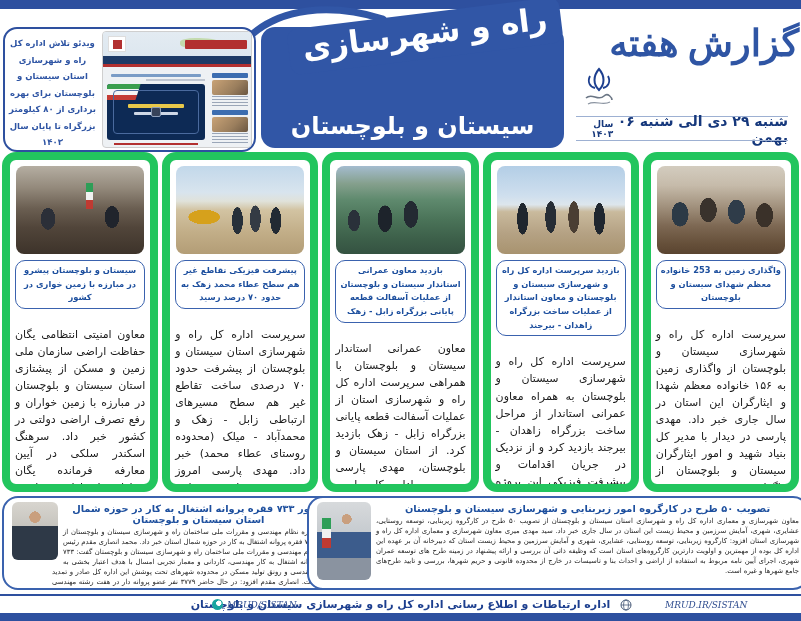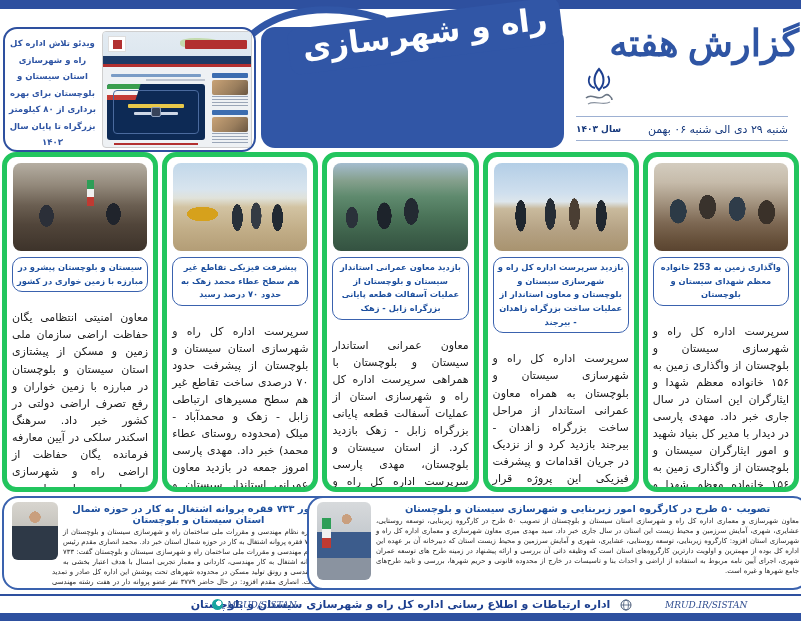--- a/index.html
+++ b/index.html
@@ -17,21 +17,21 @@
   .masthead { position:absolute; left:570px; top:10px; width:229px; height:140px; }
   .masthead-title {
     font-size:37px; font-weight:bold; color:#2f55a4; text-align:right;
     margin-top:12px; letter-spacing:-1px; white-space:nowrap;font-family:Liberation Serif, serif;
   }
   .masthead-logo { position:absolute; left:12px; top:56px; width:34px; height:42px; }
   .mh-rule { position:absolute; left:6px; width:212px; border-top:1px solid #9db0d2; }
   .mh-rule.r1 { top:106px; } .mh-rule.r2 { top:130px; }
   .mh-dates { position:absolute; left:6px; top:110px; width:212px; height:18px;
     display:flex; justify-content:space-between; align-items:center; }
-  .mh-date  { font-size:11px; font-weight:normal; color:#16387c; }
+  .mh-date  { font-size:14px; font-weight:bold; color:#16387c; }
   .mh-year  { font-size:9px; font-weight:bold; color:#16387c; }
 
   
   .banner { position:absolute; left:261px; top:27px; width:303px; height:121px;
     background:#3156a6; border-radius:14px; }
   .banner-swoosh { position:absolute; right:175px; top:-24px; width:150px; height:42px; }
   .banner-line1 {
     position:absolute; top:-14px; right:2px; transform:rotate(-7deg);
     background:#3156a6; border-radius:10px; padding:2px 14px 8px;
     font-size:31px; font-weight:bold; color:#ffffff; white-space:nowrap;
@@ -81,21 +81,21 @@
     background:#e8c84a; border-radius:1px; }
   .player-t2 { position:absolute; left:50%; top:28px; width:44px; height:3px; margin-left:-22px;
     background:#cfd8e6; border-radius:1px; }
   .player-play { position:absolute; left:50%; top:50%; width:10px; height:10px;
     margin:-5px 0 0 -5px; background:#37435a; border:1px solid #8fa0ba; border-radius:2px; }
   .m-link { height:2px; width:85%; background:#b23030; margin:3px auto 0; }
 
   
   .articles { position:absolute; left:2px; top:152px; width:797px; height:340px;
     display:flex; gap:4px; direction:rtl; }
-  .card { flex:1; border:5px solid #22c55e; border-radius:14px; padding:5px;
+  .card { flex:1; border:8px solid #22c55e; border-radius:14px; padding:5px;
     background:#fff; overflow:hidden; }
   .photo { height:88px; border-radius:8px; margin:1px 1px 6px; background-repeat:no-repeat; }
   .headline-box { border:1.5px solid #3a62ae; border-radius:10px; padding:3px 4px;
     min-height:30px; display:flex; align-items:center; justify-content:center;
     font-size:8.3px; font-weight:bold; color:#1d4f9e; text-align:center; line-height:1.65; }
   .body-text { margin-top:17px; font-size:11px; line-height:1.55; text-align:justify;
     color:#1b1b1b; }
 
   .ph-1 { background-image:
     radial-gradient(14px 20px at 18% 55%, #2c3a46 0 60%, transparent 61%),
@@ -185,20 +185,21 @@
       <span class="mh-year">سال ۱۴۰۳</span>
     </div>
     <div class="mh-rule r2"></div>
   </div>
 
   <div class="banner">
     <svg class="banner-swoosh" viewBox="0 0 150 42">
       <path d="M8 36 C 40 4, 92 0, 144 16" fill="none" stroke="#3156a6" stroke-width="7" stroke-linecap="round"></path>
     </svg>
     <div class="banner-line1">راه و شهرسازی</div>
+    <div class="banner-line2">سیستان و بلوچستان</div>
   </div>
 
   <div class="video-box">
     <div class="video-caption">ویدئو تلاش اداره کل راه و شهرسازی استان سیستان و بلوچستان برای بهره برداری از ۸۰ کیلومتر بزرگراه تا پایان سال ۱۴۰۳</div>
     <div class="site">
       <div class="site-map"></div>
       <div class="site-logo"></div>
       <div class="site-redlabel"></div>
       <div class="site-nav"></div>
       <div class="site-nav2"></div>

